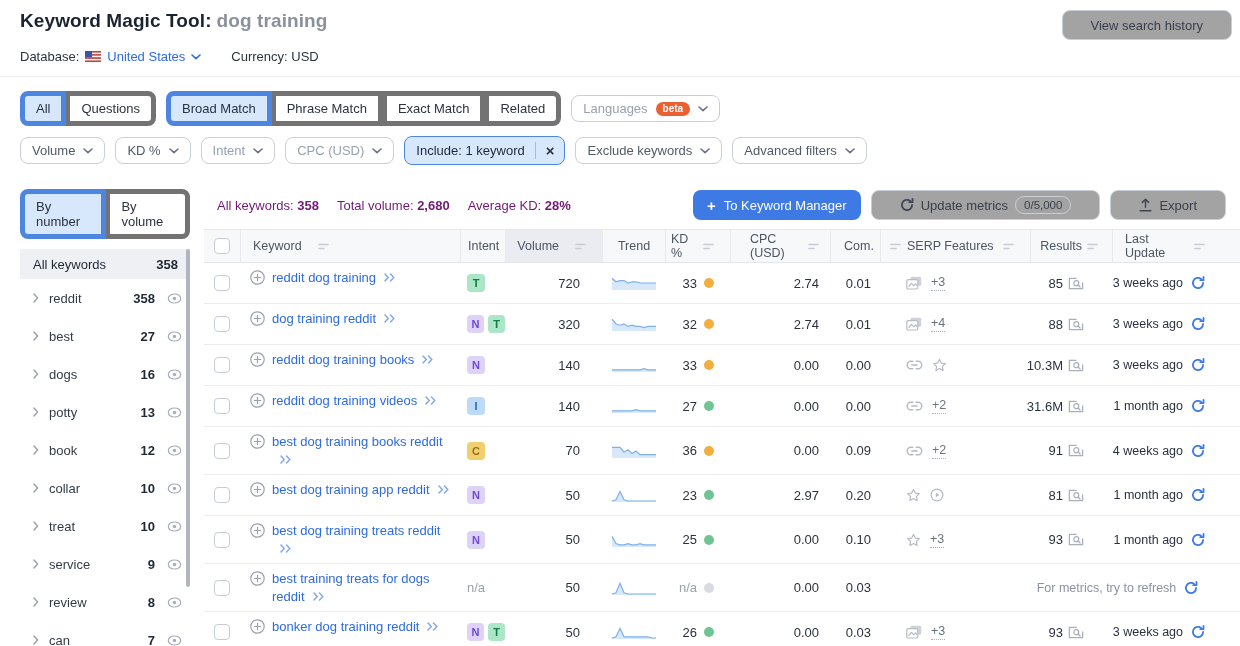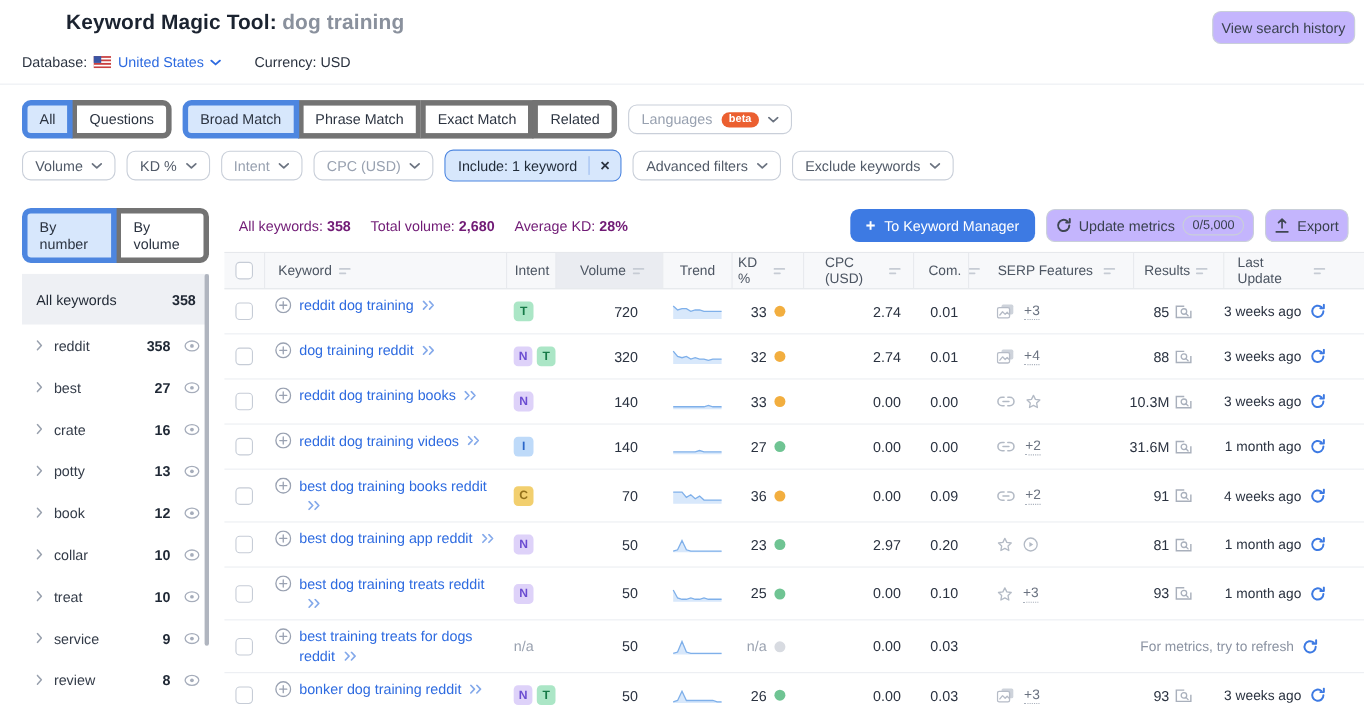--- a/index.html
+++ b/index.html
@@ -2,28 +2,28 @@
 <html><head>
 <meta charset="utf-8">
 <style>
   * { margin:0; padding:0; box-sizing:border-box; }
   html,body { background:#fff; }
   body { font-family:"Liberation Sans", sans-serif; color:#2b3340; }
   .app { width:1240px; height:646px; overflow:hidden; position:relative; background:#fff; }
 
   
   .topbar { padding:10px 8px 12px 20px; border-bottom:1px solid #eceef2; }
-  .title-row { display:flex; justify-content:space-between; align-items:flex-start;margin-left:40px; }
+  .title-row { display:flex; justify-content:space-between; align-items:flex-start; }
   .page-title { font-size:19px; font-weight:bold; color:#1b2330; letter-spacing:.1px; }
   .page-title .query { color:#8a919d; margin-left:5px; }
   .meta-row { display:flex; align-items:center; gap:30px; margin-top:9px; font-size:13px; }
   .db-select { display:flex; align-items:center; gap:6px; cursor:pointer; }
   .db-link { color:#2e6be0; }
-  .btn { display:inline-flex; align-items:center; gap:7px; height:30px; padding:0 8px;
-         background:#c4b5fd; border:1px solid #c9cfd9; border-radius:8px; font-size:13px;
+  .btn { display:inline-flex; align-items:center; gap:7px; height:30px; padding:0 28px;
+         background:#a3a3a3; border:1px solid #c9cfd9; border-radius:8px; font-size:13px;
          color:#39414e; cursor:pointer; white-space:nowrap; }
 
   
   .filterbar { padding:14px 20px 4px 20px; }
   .chip-row { display:flex; align-items:center; gap:10px; margin-bottom:10px; }
   .seg-group { display:flex; }
   .seg { padding:5px 11px; font-size:13px; color:#2b3340; background:#fff;
          border:5px solid #737373; margin-left:-1px; cursor:pointer; position:relative; }
   .seg:first-child { border-radius:8px 0 0 8px; margin-left:0; }
   .seg:last-child { border-radius:0 8px 8px 0; }
@@ -35,21 +35,21 @@
                padding:2px 7px; border-radius:9px; line-height:1; }
   .chip.selected { background:#d7e7fc; border-color:#4d86e0; color:#1f2a38; padding-right:0;text-align:right; }
   .chip.selected .x { border-left:1px solid #9cbcf0; margin-left:2px; padding:1px 10px;
                       font-size:15px; font-weight:bold; color:#2b3340; line-height:1; }
 
   
   .content { display:flex; gap:14px; padding:10px 0 0 20px; }
   .sidebar { width:170px; flex:0 0 170px; }
   .side-toggle { display:flex; margin-bottom:10px; }
   .side-panel { position:relative; }
-  .side-head { background:#eef0f4; height:46px; display:flex; align-items:center;
+  .side-head { background:#eef0f4; height:30px; display:flex; align-items:center;
                justify-content:space-between; padding:0 12px 0 13px; font-size:13px; color:#1f2733; }
   .side-head b { font-weight:bold; }
   .side-item { height:38px; display:flex; align-items:center; gap:10px; padding:0 8px 0 13px;
                font-size:13px; color:#333b48; cursor:pointer; }
   .side-item .gcount { margin-left:auto; font-weight:bold; color:#1f2835; }
   .side-item .eye { display:inline-flex; margin-left:2px; }
   .side-scroll { position:absolute; right:0; top:0; width:4px; height:338px;
                  background:#b0b5bf; border-radius:2px; }
 
   
@@ -60,21 +60,21 @@
   .stats b { font-weight:bold; }
   .actions { display:flex; gap:10px; align-items:center; padding-right:14px; }
   .btn-primary { display:inline-flex; align-items:center; gap:8px; height:30px; padding:0 14px;
                  background:#3d7ae3; border:none; border-radius:8px; color:#fff; font-size:13px; cursor:pointer; }
   .btn-primary .plus { font-size:15px; font-weight:bold; line-height:1; }
   .quota-pill { border:1px solid #c9cfd9; border-radius:10px; padding:2px 8px; font-size:11.5px; color:#39414e; }
 
   
   .grid { display:grid; grid-template-columns:36px 220px 45px 97px 63px 65px 100px 50px 150px 82px 106px; }
   .thead { background:#f7f8fa; border-top:1px solid #e6e8ec; border-bottom:1px solid #e3e6ea; height:34px; }
-  .th { display:flex; align-items:center; font-size:12.5px; color:#4c5562; gap:6px; }
+  .th { display:flex; align-items:center; font-size:12.5px; color:#4c5562; gap:16px; }
   .th + .th { border-left:1px solid #e8eaee; }
   .th.col-vol { background:#eaecf1; }
   .cell { display:flex; align-items:center; font-size:13px; color:#2a3240; min-width:0; }
   .trow { border-bottom:1px solid #eceef2; min-height:41px; padding:4px 0; }
   .trow .cell { padding-top:2px; padding-bottom:2px; }
 
   .col-check { justify-content:center; }
   .col-kw { padding-left:10px; align-items:flex-start; padding-top:6px; }
   .thead .col-kw { align-items:center; padding-top:0; padding-left:12px; }
   .col-intent { padding-left:7px; gap:4px; }
@@ -202,29 +202,29 @@
             <svg width="10" height="6" viewBox="0 0 10 6" fill="none">
               <path d="M1 1l4 3.6L9 1" stroke="#6b7380" stroke-width="1.6" stroke-linecap="round" stroke-linejoin="round"></path>
             </svg>
           </span>
       </div>
       <div class="chip selected">
         <span>Include: 1 keyword</span>
         <span class="x">×</span>
       </div>
       <div class="chip">
-        <span>Advanced filters</span>
+        <span>Exclude keywords</span>
         <span class="icon chev">
             <svg width="10" height="6" viewBox="0 0 10 6" fill="none">
               <path d="M1 1l4 3.6L9 1" stroke="#6b7380" stroke-width="1.6" stroke-linecap="round" stroke-linejoin="round"></path>
             </svg>
           </span>
       </div>
       <div class="chip">
-        <span>Exclude keywords</span>
+        <span>Advanced filters</span>
         <span class="icon chev">
             <svg width="10" height="6" viewBox="0 0 10 6" fill="none">
               <path d="M1 1l4 3.6L9 1" stroke="#6b7380" stroke-width="1.6" stroke-linecap="round" stroke-linejoin="round"></path>
             </svg>
           </span>
       </div>
     </div>
   </div>
 
   <div class="content">
@@ -268,21 +268,21 @@
                   <circle cx="7.5" cy="5.5" r="1.7" fill="#a6adbb"></circle>
                 </svg>
               </span>
   </div>
   <div class="side-item">
     <span class="icon">
                 <svg width="6" height="10" viewBox="0 0 6 10" fill="none">
                   <path d="M1 1l3.6 4L1 9" stroke="#99a1ae" stroke-width="1.4" stroke-linecap="round" stroke-linejoin="round"></path>
                 </svg>
               </span>
-    <span class="glabel">crate</span>
+    <span class="glabel">dogs</span>
     <span class="gcount">16</span>
     <span class="icon eye">
                 <svg width="15" height="11" viewBox="0 0 15 11" fill="none">
                   <ellipse cx="7.5" cy="5.5" rx="6.2" ry="4.5" stroke="#a6adbb" stroke-width="1.2"></ellipse>
                   <circle cx="7.5" cy="5.5" r="1.7" fill="#a6adbb"></circle>
                 </svg>
               </span>
   </div>
   <div class="side-item">
     <span class="icon">

